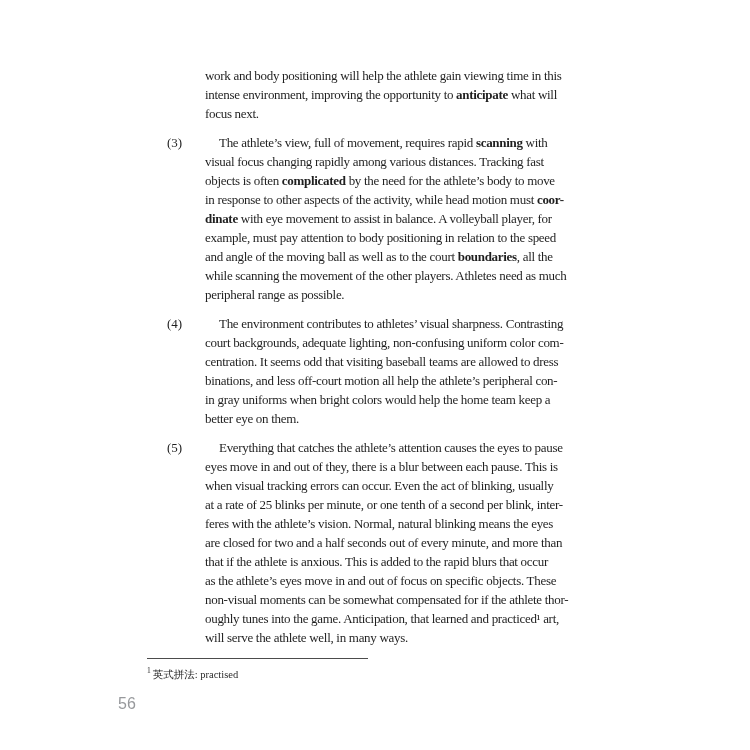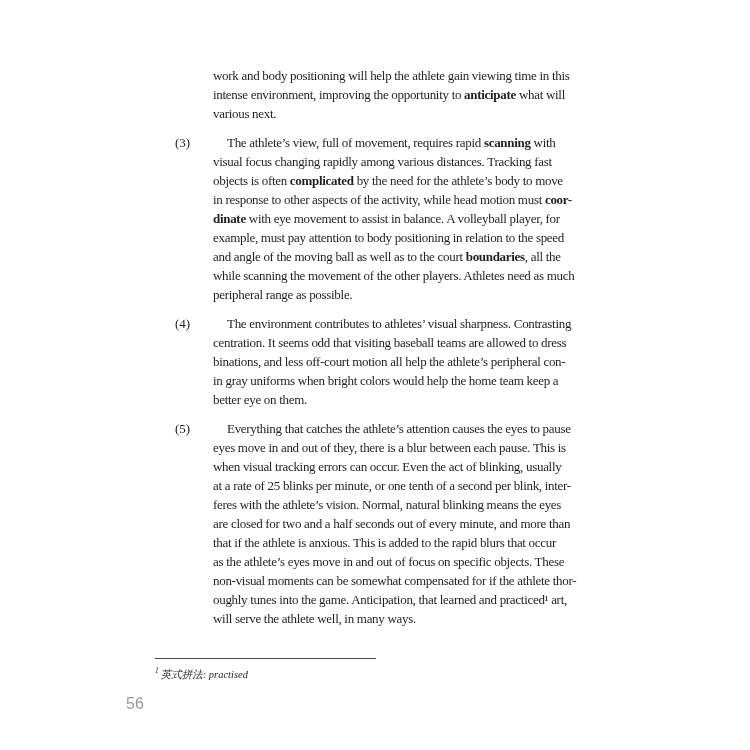--- a/index.html
+++ b/index.html
@@ -8,21 +8,20 @@
     background: #ffffff;
   }
   .page {
     position: relative;
     width: 596px;
     height: 750px;
     background: #ffffff;
     overflow: hidden;
     font-family: "Liberation Serif", "DejaVu Serif", serif;
     color: #1f1f1f;
-    margin-left: 8px;
   }
   .passage {
     position: absolute;
     left: 147px;
     top: 66px;
     width: 470px;
   }
   .para {
     position: relative;
     margin-left: 58px;
@@ -46,21 +45,20 @@
     padding-left: 14px;
   }
   .line b {
     font-weight: bold;
   }
   .footnote {
     position: absolute;
     left: 147px;
     top: 658px;
     width: 440px;
-    font-style: italic;
   }
   .footnote-rule {
     width: 221px;
     height: 1px;
     background: #4c4c4c;
     margin-bottom: 5px;
   }
   .footnote-text {
     font-size: 10.5px;
     line-height: 13px;
@@ -82,37 +80,38 @@
 </style>
 </head>
 <body>
 
 <div class="page">
 
   <div id="passage" class="passage">
       <div class="para">
         <div class="line">work and body positioning will help the athlete gain viewing time in this</div>
         <div class="line">intense environment, improving the opportunity to <b>anticipate</b> what will</div>
-        <div class="line">various next.</div>
+        <div class="line">focus next.</div>
       </div>
       <div class="para">
         <span class="pnum">(3)</span>
         <div class="line indent">The athlete’s view, full of movement, requires rapid <b>scanning</b> with</div>
         <div class="line">visual focus changing rapidly among various distances. Tracking fast</div>
         <div class="line">objects is often <b>complicated</b> by the need for the athlete’s body to move</div>
         <div class="line">in response to other aspects of the activity, while head motion must <b>coor-</b></div>
         <div class="line"><b>dinate</b> with eye movement to assist in balance. A volleyball player, for</div>
         <div class="line">example, must pay attention to body positioning in relation to the speed</div>
         <div class="line">and angle of the moving ball as well as to the court <b>boundaries</b>, all the</div>
         <div class="line">while scanning the movement of the other players. Athletes need as much</div>
         <div class="line">peripheral range as possible.</div>
       </div>
       <div class="para">
         <span class="pnum">(4)</span>
         <div class="line indent">The environment contributes to athletes’ visual sharpness. Contrasting</div>
+        <div class="line">court backgrounds, adequate lighting, non-confusing uniform color com-</div>
         <div class="line">centration. It seems odd that visiting baseball teams are allowed to dress</div>
         <div class="line">binations, and less off-court motion all help the athlete’s peripheral con-</div>
         <div class="line">in gray uniforms when bright colors would help the home team keep a</div>
         <div class="line">better eye on them.</div>
       </div>
       <div class="para">
         <span class="pnum">(5)</span>
         <div class="line indent">Everything that catches the athlete’s attention causes the eyes to pause</div>
         <div class="line">eyes move in and out of they, there is a blur between each pause. This is</div>
         <div class="line">when visual tracking errors can occur. Even the act of blinking, usually</div>

